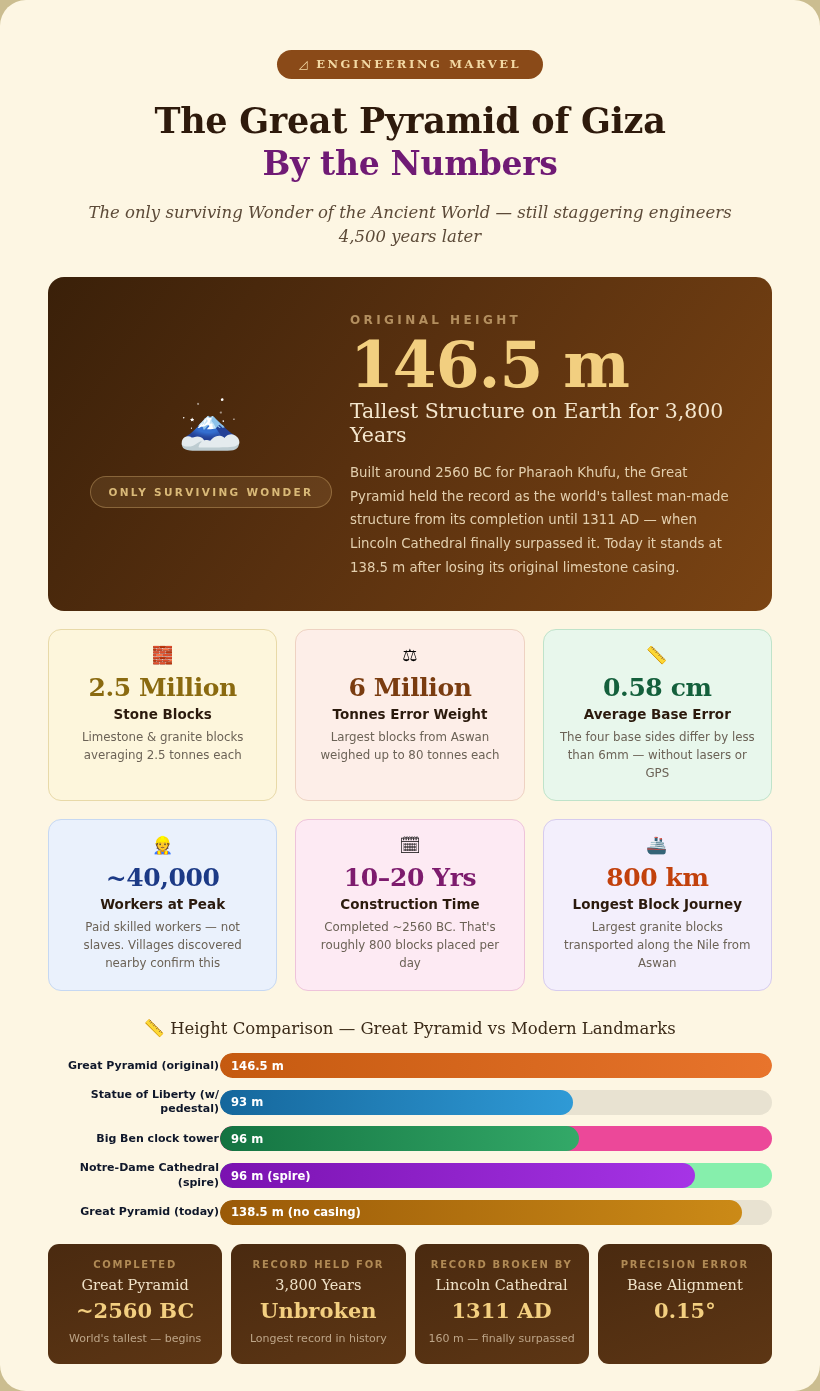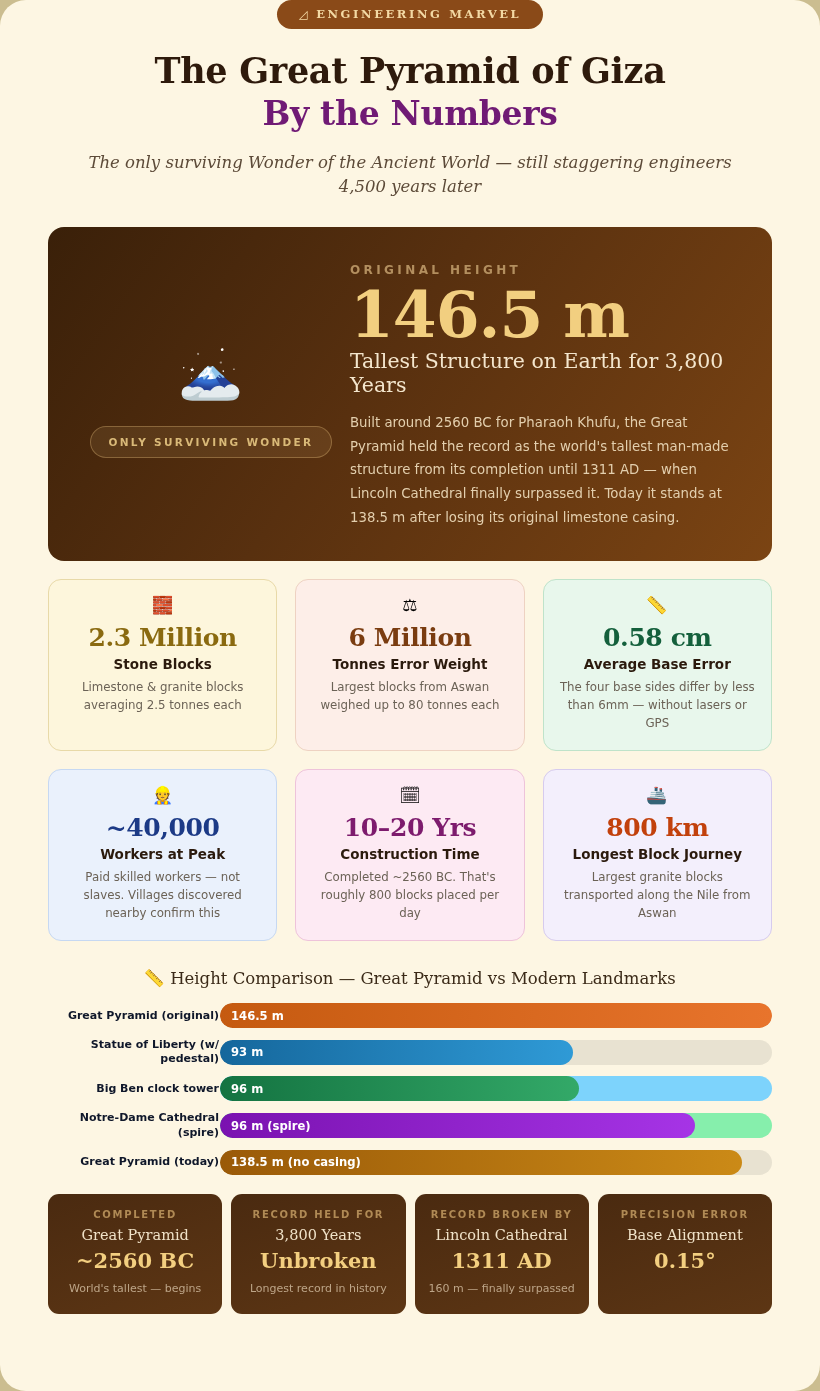--- a/index.html
+++ b/index.html
@@ -15,21 +15,21 @@
     position: relative;
     width: 820px;
     height: 1391px;
     background: #fdf6e3;
     border-radius: 26px;
     overflow: hidden;
     padding: 0 48px;
   }
 
   
-  .header { text-align: center; }
+  .header { padding-top: 50px; text-align: center; }
 
   .eyebrow {
     display: inline-block;
     background: #8a4a18;
     color: #f3d9a4;
     font-size: 11.5px;
     font-weight: bold;
     letter-spacing: 2.6px;
     padding: 7px 22px 8px;
     border-radius: 20px;
@@ -256,21 +256,21 @@
       <div class="hero-kicker">ORIGINAL HEIGHT</div>
       <div class="hero-number" style="color: rgb(242, 207, 128);">146.5 m</div>
       <div class="hero-claim">Tallest Structure on Earth for 3,800 Years</div>
       <div class="hero-body">Built around 2560 BC for Pharaoh Khufu, the Great Pyramid held the record as the world's tallest man-made structure from its completion until 1311 AD — when Lincoln Cathedral finally surpassed it. Today it stands at 138.5 m after losing its original limestone casing.</div>
     </div>
   </div>
 
   <div class="stat-row">
     <div class="stat-card" style="background: rgb(253, 246, 220); border-color: rgb(232, 217, 168);">
       <span class="stat-icon">🧱</span>
-      <div class="stat-value" style="color: rgb(138, 106, 16);">2.3 Million</div>
+      <div class="stat-value" style="color: rgb(138, 106, 16);">2.5 Million</div>
       <div class="stat-label">Stone Blocks</div>
       <div class="stat-desc">Limestone &amp; granite blocks averaging 2.5 tonnes each</div>
     </div>
     <div class="stat-card" style="background: rgb(253, 238, 232); border-color: rgb(238, 210, 194);">
       <span class="stat-icon">⚖</span>
       <div class="stat-value" style="color: rgb(122, 60, 16);">6 Million</div>
       <div class="stat-label">Tonnes Error Weight</div>
       <div class="stat-desc">Largest blocks from Aswan weighed up to 80 tonnes each</div>
     </div>
     <div class="stat-card" style="background: rgb(232, 247, 236); border-color: rgb(191, 227, 202);">
@@ -316,21 +316,21 @@
         <div class="bar-row">
           <div class="bar-label">Statue of Liberty (w/ pedestal)</div>
           <div class="bar-track" style="background: rgb(232, 226, 209);">
             <div class="bar-fill" style="width: 64%; background: linear-gradient(90deg, rgb(21, 103, 156), rgb(47, 154, 214));">
               <span class="bar-text">93 m</span>
             </div>
           </div>
         </div>
         <div class="bar-row">
           <div class="bar-label">Big Ben clock tower</div>
-          <div class="bar-track" style="background: #7dd3fc;">
+          <div class="bar-track" style="background: #ec4899;">
             <div class="bar-fill" style="width: 65%; background: linear-gradient(90deg, rgb(20, 115, 65), rgb(51, 169, 104));">
               <span class="bar-text">96 m</span>
             </div>
           </div>
         </div>
         <div class="bar-row">
           <div class="bar-label">Notre-Dame Cathedral (spire)</div>
           <div class="bar-track" style="background: #86efac;">
             <div class="bar-fill" style="width: 86%; background: linear-gradient(90deg, rgb(122, 18, 176), rgb(166, 52, 230));">
               <span class="bar-text">96 m (spire)</span>

